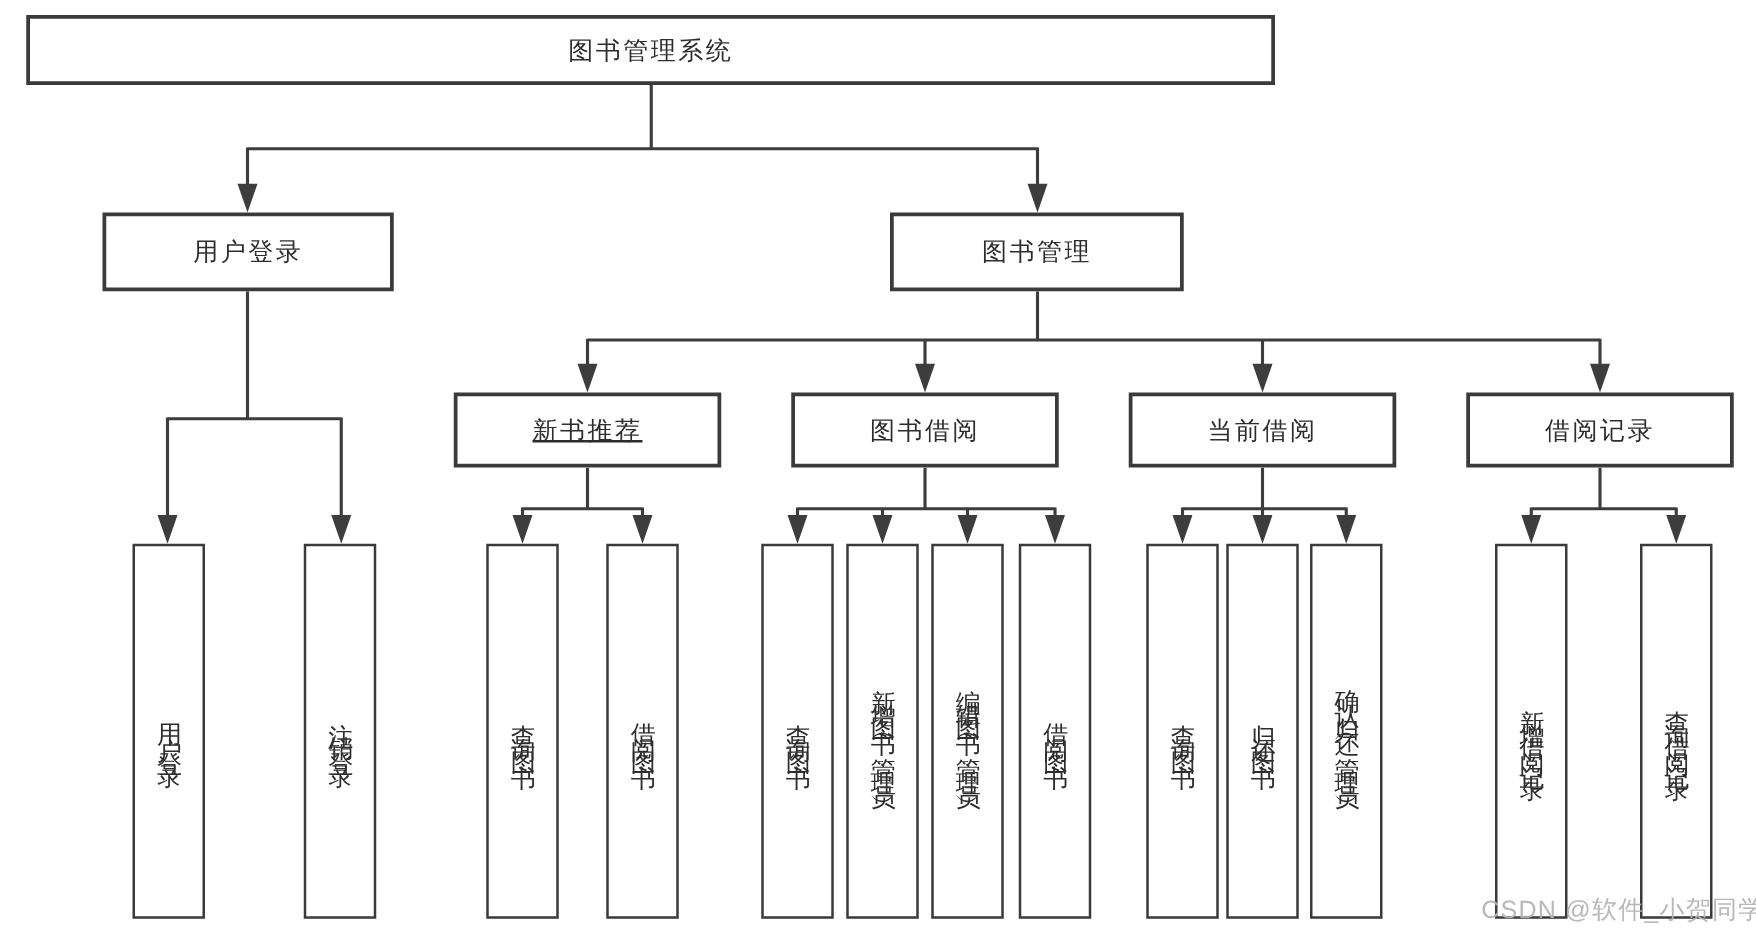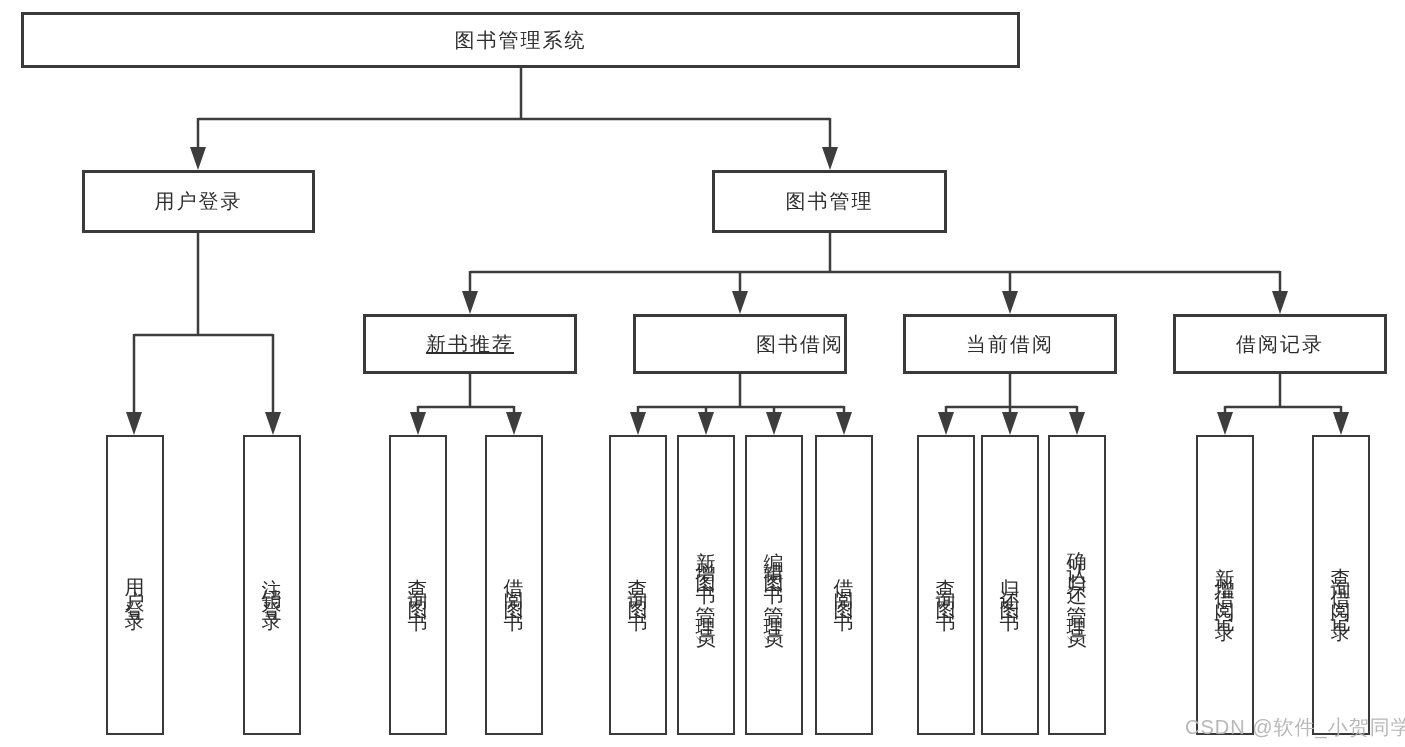--- a/index.html
+++ b/index.html
@@ -111,21 +111,21 @@
   <div class="hnode" style="left:82px; top:170px; width:233px; height:63px;">
     <span>用户登录</span>
   </div>
   <div class="hnode" style="left:712px; top:170px; width:235px; height:63px;text-align:right;">
     <span>图书管理</span>
   </div>
 
   <div class="hnode" style="left:363px; top:314px; width:214px; height:60px;text-decoration:underline;">
     <span>新书推荐</span>
   </div>
-  <div class="hnode" style="left:633px; top:314px; width:214px; height:60px;justify-content:flex-end;">
+  <div class="hnode" style="left:633px; top:314px; width:214px; height:60px;">
     <span>图书借阅</span>
   </div>
   <div class="hnode" style="left:1173px; top:314px; width:214px; height:60px;">
     <span>借阅记录</span>
   </div>
   <div class="hnode" style="left:903px; top:314px; width:214px; height:60px;">
     <span>当前借阅</span>
   </div>
 
   <div class="vnode" style="left:106px;">

